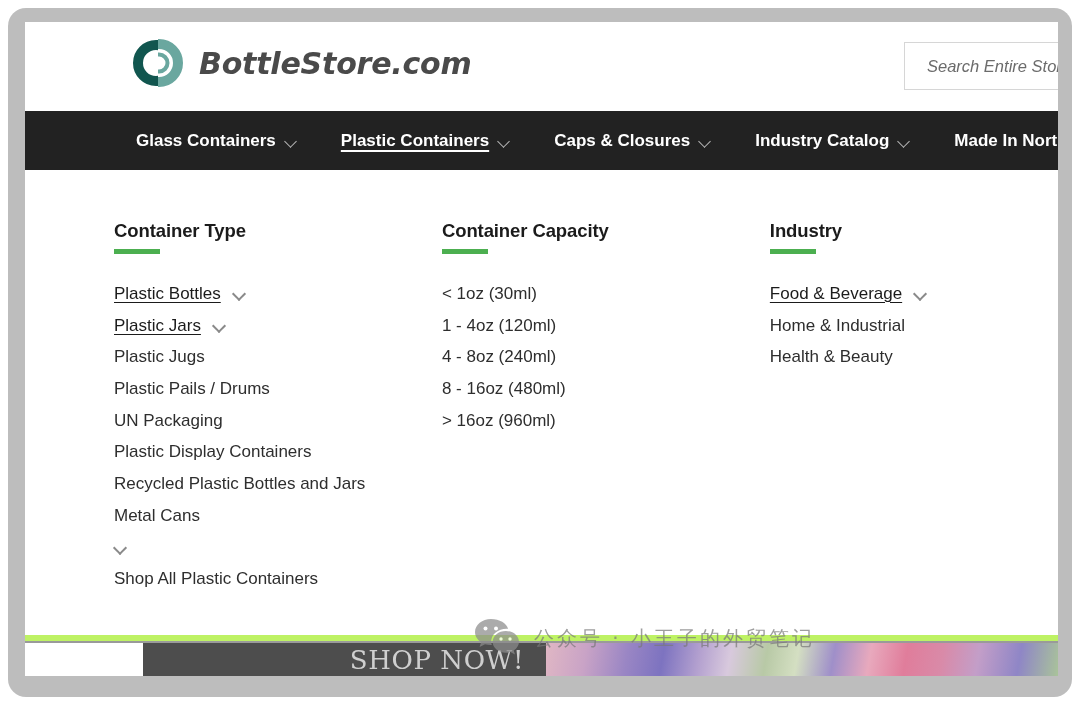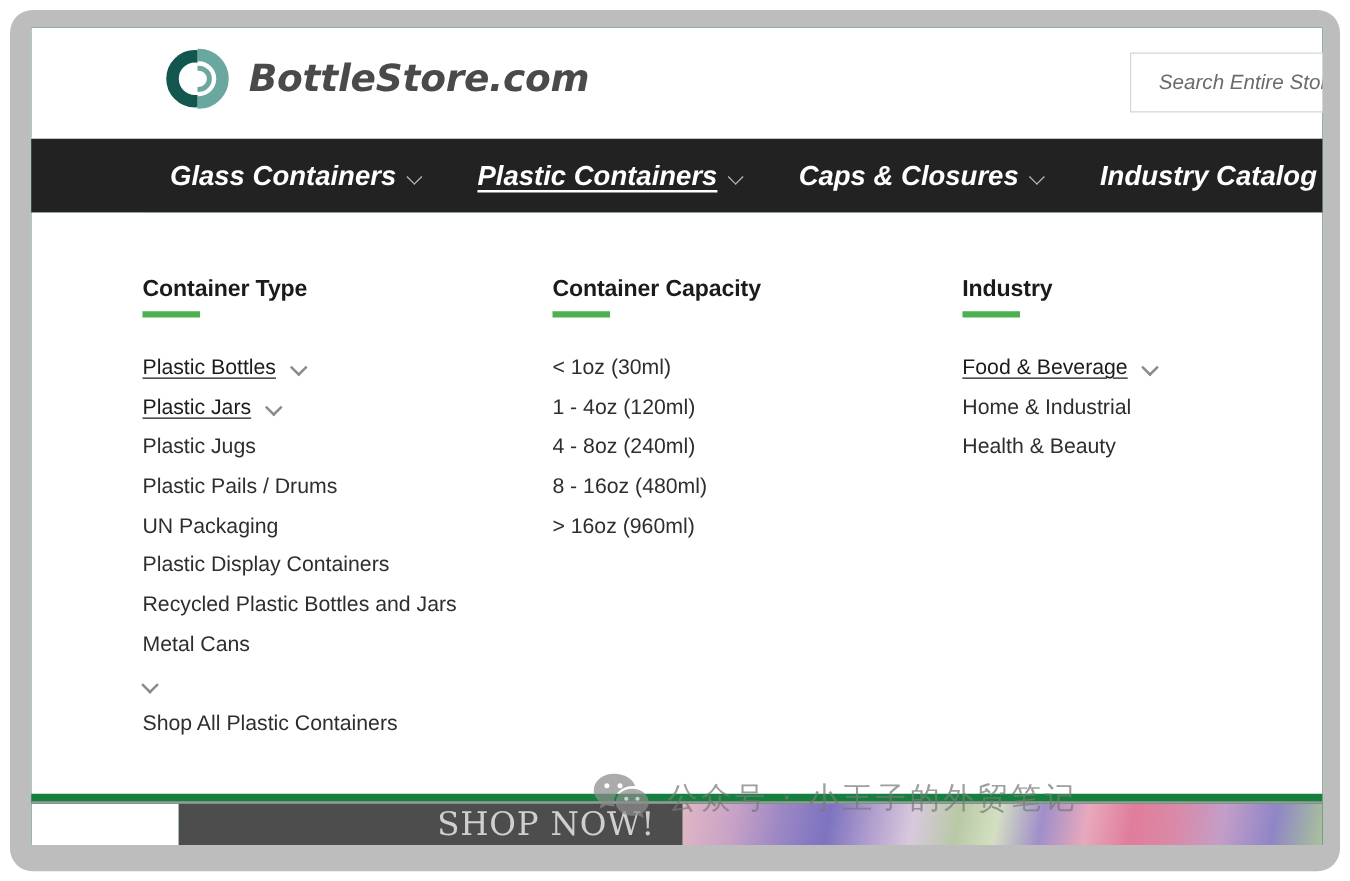--- a/index.html
+++ b/index.html
@@ -25,21 +25,21 @@
     width: 1064px; height: 689px;
     background: #bdbdbd;
     border-radius: 18px;
   }
 
   
   #viewport {
     position: absolute;
     left: 25px; top: 22px;
     width: 1033px; height: 654px;
-    background: #15803d;
+    background: #bef264;
     overflow: hidden;
   }
 
   
   .site-header {
     position: relative;
     height: 89px;
     background: #ffffff;
     border-bottom: 1px solid #ffffff;
   }
@@ -101,25 +101,24 @@
     height: 59px;
     padding-left: 111px;
     gap: 0;
     white-space: nowrap;
   }
   .nav-item {
     display: flex;
     align-items: center;
     gap: 9px;
     color: #ffffff;
-    font-size: 22px;
+    font-size: 17px;
     font-weight: 700;
     margin-right: 43px;
     cursor: pointer;
-    font-style: italic;
   }
   .nav-item .nav-label { white-space: nowrap; }
   .nav-item.active .nav-label {
     text-decoration: underline;
     text-underline-offset: 4px;
     text-decoration-thickness: 2px;
   }
   .chev {
     display: inline-block;
     width: 13px; height: 8px;
@@ -250,21 +249,21 @@
     z-index: 40;
   }
   .wechat-ico {
     width: 46px; height: 40px;
     position: relative;
     flex: 0 0 auto;
     opacity: 0.72;
   }
   .wm-text {
     font-family: "DejaVu Sans", sans-serif;
-    font-size: 24px;
+    font-size: 20px;
     color: rgba(120,120,120,0.72);
     letter-spacing: 3px;
     white-space: nowrap;
   }
 
   
   .vp-scrollbar {
     position: absolute;
     right: 0; top: 0;
     width: 0px; height: 100%;

